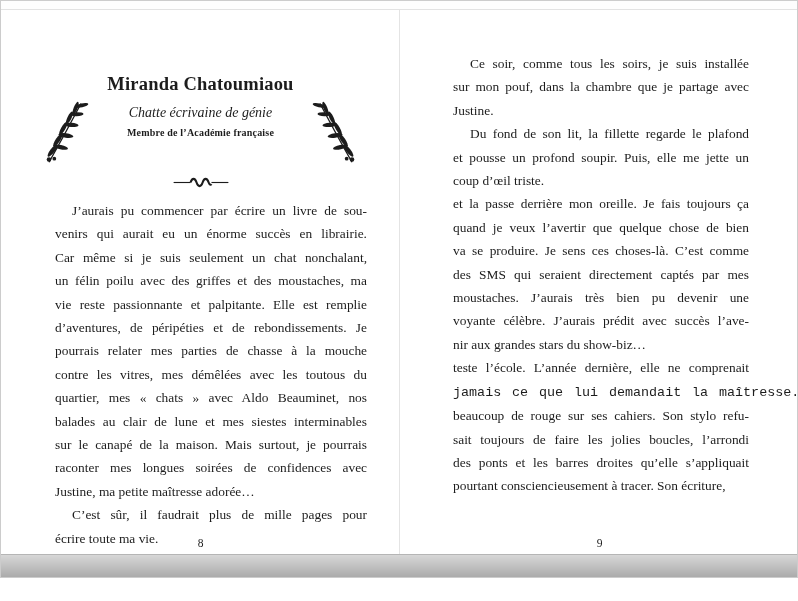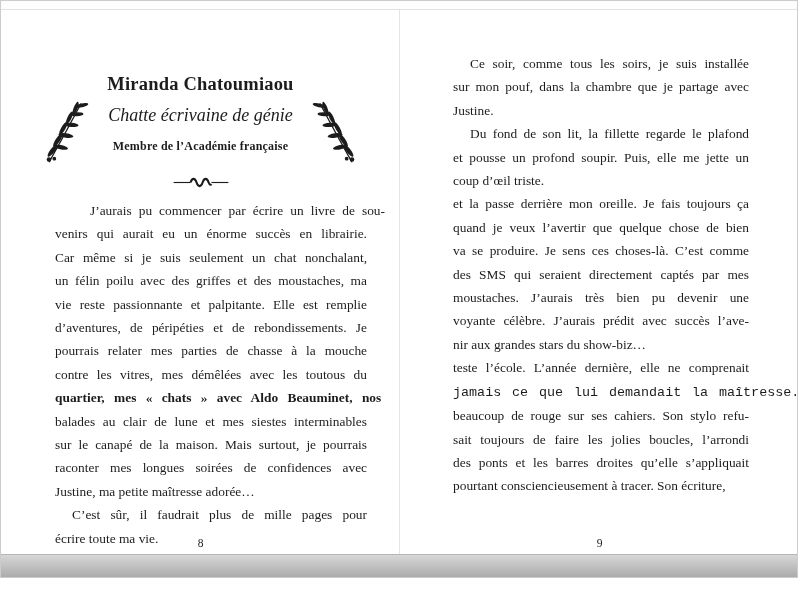--- a/index.html
+++ b/index.html
@@ -34,22 +34,22 @@
   .page { position: absolute; top: 0; bottom: 0; width: 399px; }
   .page.left  { left: 0; }
   .page.right { left: 399px; }
 
   .chapter-header {
     position: absolute;
     top: 64px; left: 0; width: 100%;
     text-align: center;
   }
   .title { font-size: 18.5px; font-weight: bold; letter-spacing: 0.2px; }
-  .subtitle { font-style: italic; font-size: 18px; margin-top: 10px; }
-  .membership { font-weight: bold; font-size: 12px; margin-top: 13px; letter-spacing: 0.2px; }
+  .subtitle { font-style: italic; font-size: 14px; margin-top: 10px; }
+  .membership { font-weight: bold; font-size: 10px; margin-top: 6px; letter-spacing: 0.2px; }
 
   .branch { position: absolute; top: 84px; width: 48px; height: 76px; }
   .branch.left-side  { left: 40px; }
   .branch.right-side { left: 311px; transform: scaleX(-1); }
 
   .ornament { position: absolute; top: 165px; left: 0; width: 100%; text-align: center; }
 
   .body {
     position: absolute;
     font-size: 13.4px;
@@ -130,29 +130,29 @@
       <div class="ornament">
         <svg width="58" height="13" viewBox="0 0 72 14" xmlns="http://www.w3.org/2000/svg" aria-hidden="true">
           <path d="M2,7 H23" stroke="#1c1c1c" stroke-width="1.4" fill="none"></path>
           <path d="M23,7 C25,1 28.5,1 30.5,7 C32.5,13 36,13 38,7 C40,1 43.5,1 45.5,7 C46.5,10 48,10.5 49,9" fill="none" stroke="#1c1c1c" stroke-width="2.6"></path>
           <path d="M49,7 H70" stroke="#1c1c1c" stroke-width="1.4" fill="none"></path>
         </svg>
       </div>
 
       <div class="body">
           <div class="paragraph">
-            <div class="line first"><span style="word-spacing: 3.69px; margin-left: 18px;">J’aurais pu commencer par écrire un livre de sou-</span></div>
+            <div class="line first"><span style="word-spacing: 3.69px;">J’aurais pu commencer par écrire un livre de sou-</span></div>
             <div class="line"><span style="word-spacing: 5.67px; margin-top: 40px;">venirs qui aurait eu un énorme succès en librairie.</span></div>
             <div class="line"><span style="word-spacing: 5.21px;">Car même si je suis seulement un chat nonchalant,</span></div>
             <div class="line"><span style="word-spacing: 3.29px;">un félin poilu avec des griffes et des moustaches, ma</span></div>
             <div class="line"><span style="word-spacing: 4.94px;">vie reste passionnante et palpitante. Elle est remplie</span></div>
             <div class="line"><span style="word-spacing: 5.89px;">d’aventures, de péripéties et de rebondissements. Je</span></div>
             <div class="line"><span style="word-spacing: 5.54px;">pourrais relater mes parties de chasse à la mouche</span></div>
             <div class="line"><span style="word-spacing: 5.02px;">contre les vitres, mes démêlées avec les toutous du</span></div>
-            <div class="line"><span style="word-spacing: 5.97px; font-weight: bold;">quartier, mes « chats » avec Aldo Beauminet, nos</span></div>
+            <div class="line"><span style="word-spacing: 5.97px;">quartier, mes « chats » avec Aldo Beauminet, nos</span></div>
             <div class="line"><span style="word-spacing: 4.23px;">balades au clair de lune et mes siestes interminables</span></div>
             <div class="line"><span style="word-spacing: 3.72px;">sur le canapé de la maison. Mais surtout, je pourrais</span></div>
             <div class="line"><span style="word-spacing: 7.76px;">raconter mes longues soirées de confidences avec</span></div>
             <div class="line last"><span>Justine, ma petite maîtresse adorée…</span></div>
           </div>
           <div class="paragraph">
             <div class="line first"><span style="word-spacing: 6.77px;">C’est sûr, il faudrait plus de mille pages pour</span></div>
             <div class="line last"><span>écrire toute ma vie.</span></div>
           </div>
         </div>

